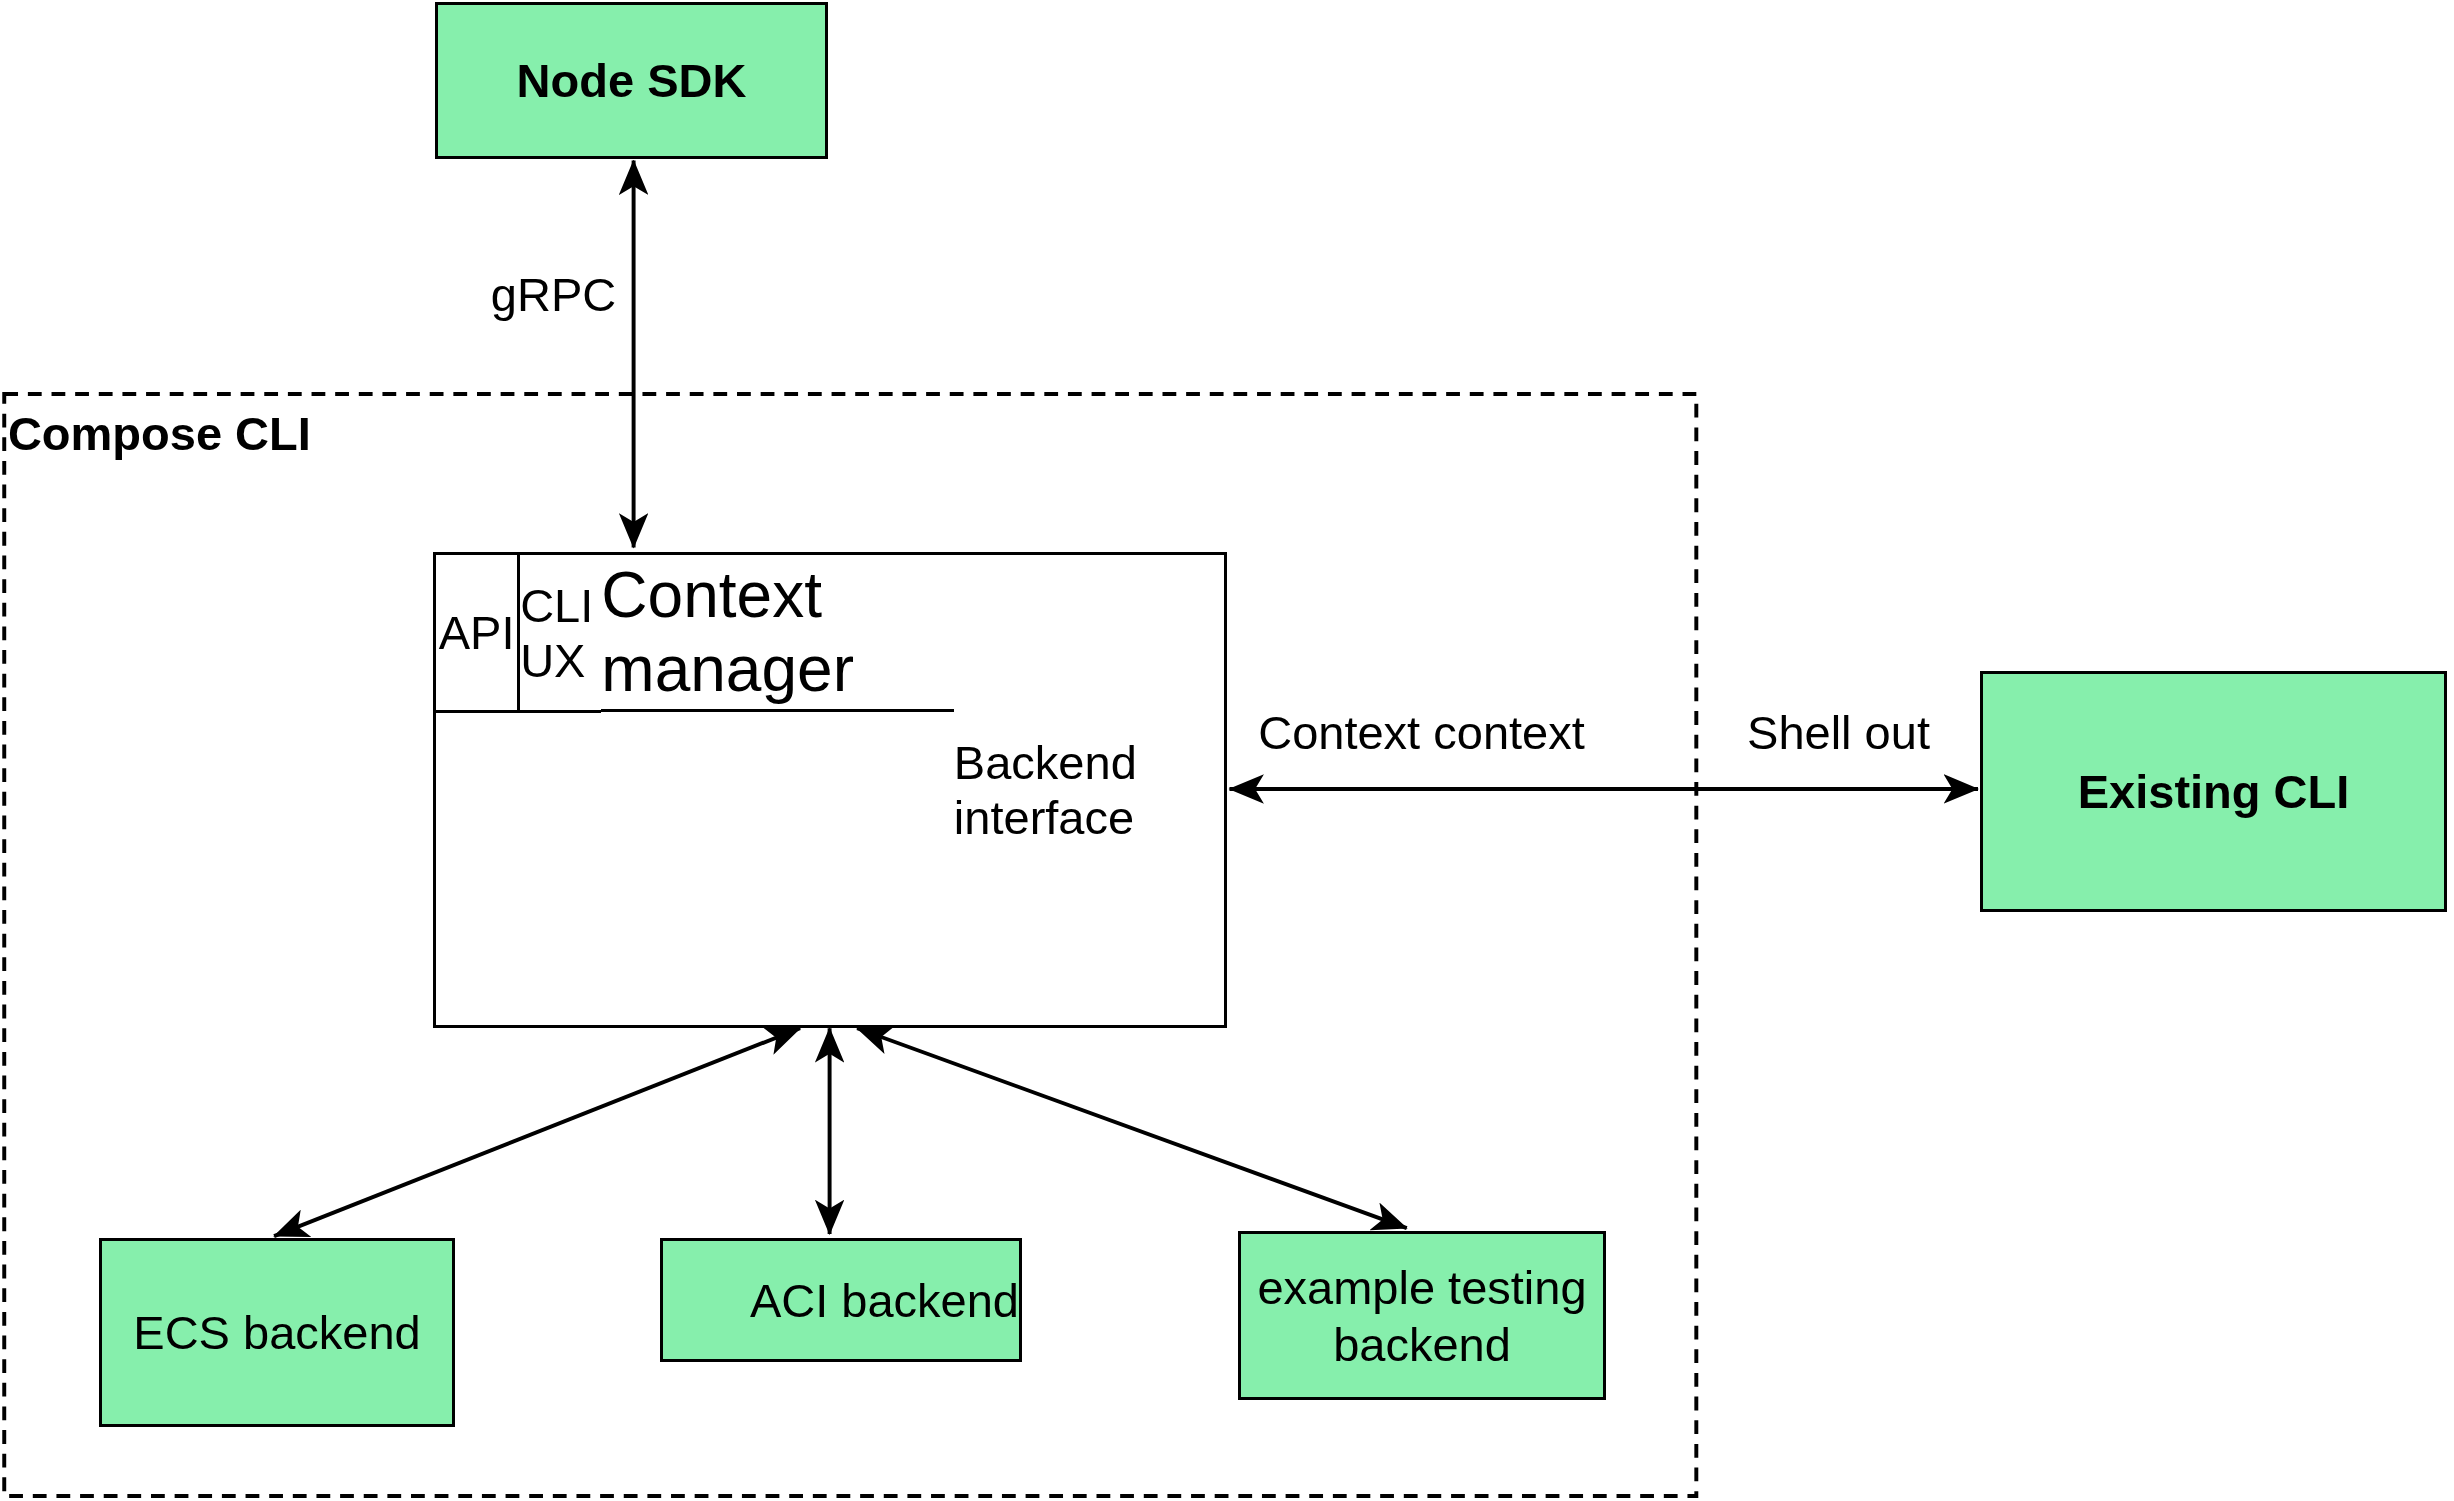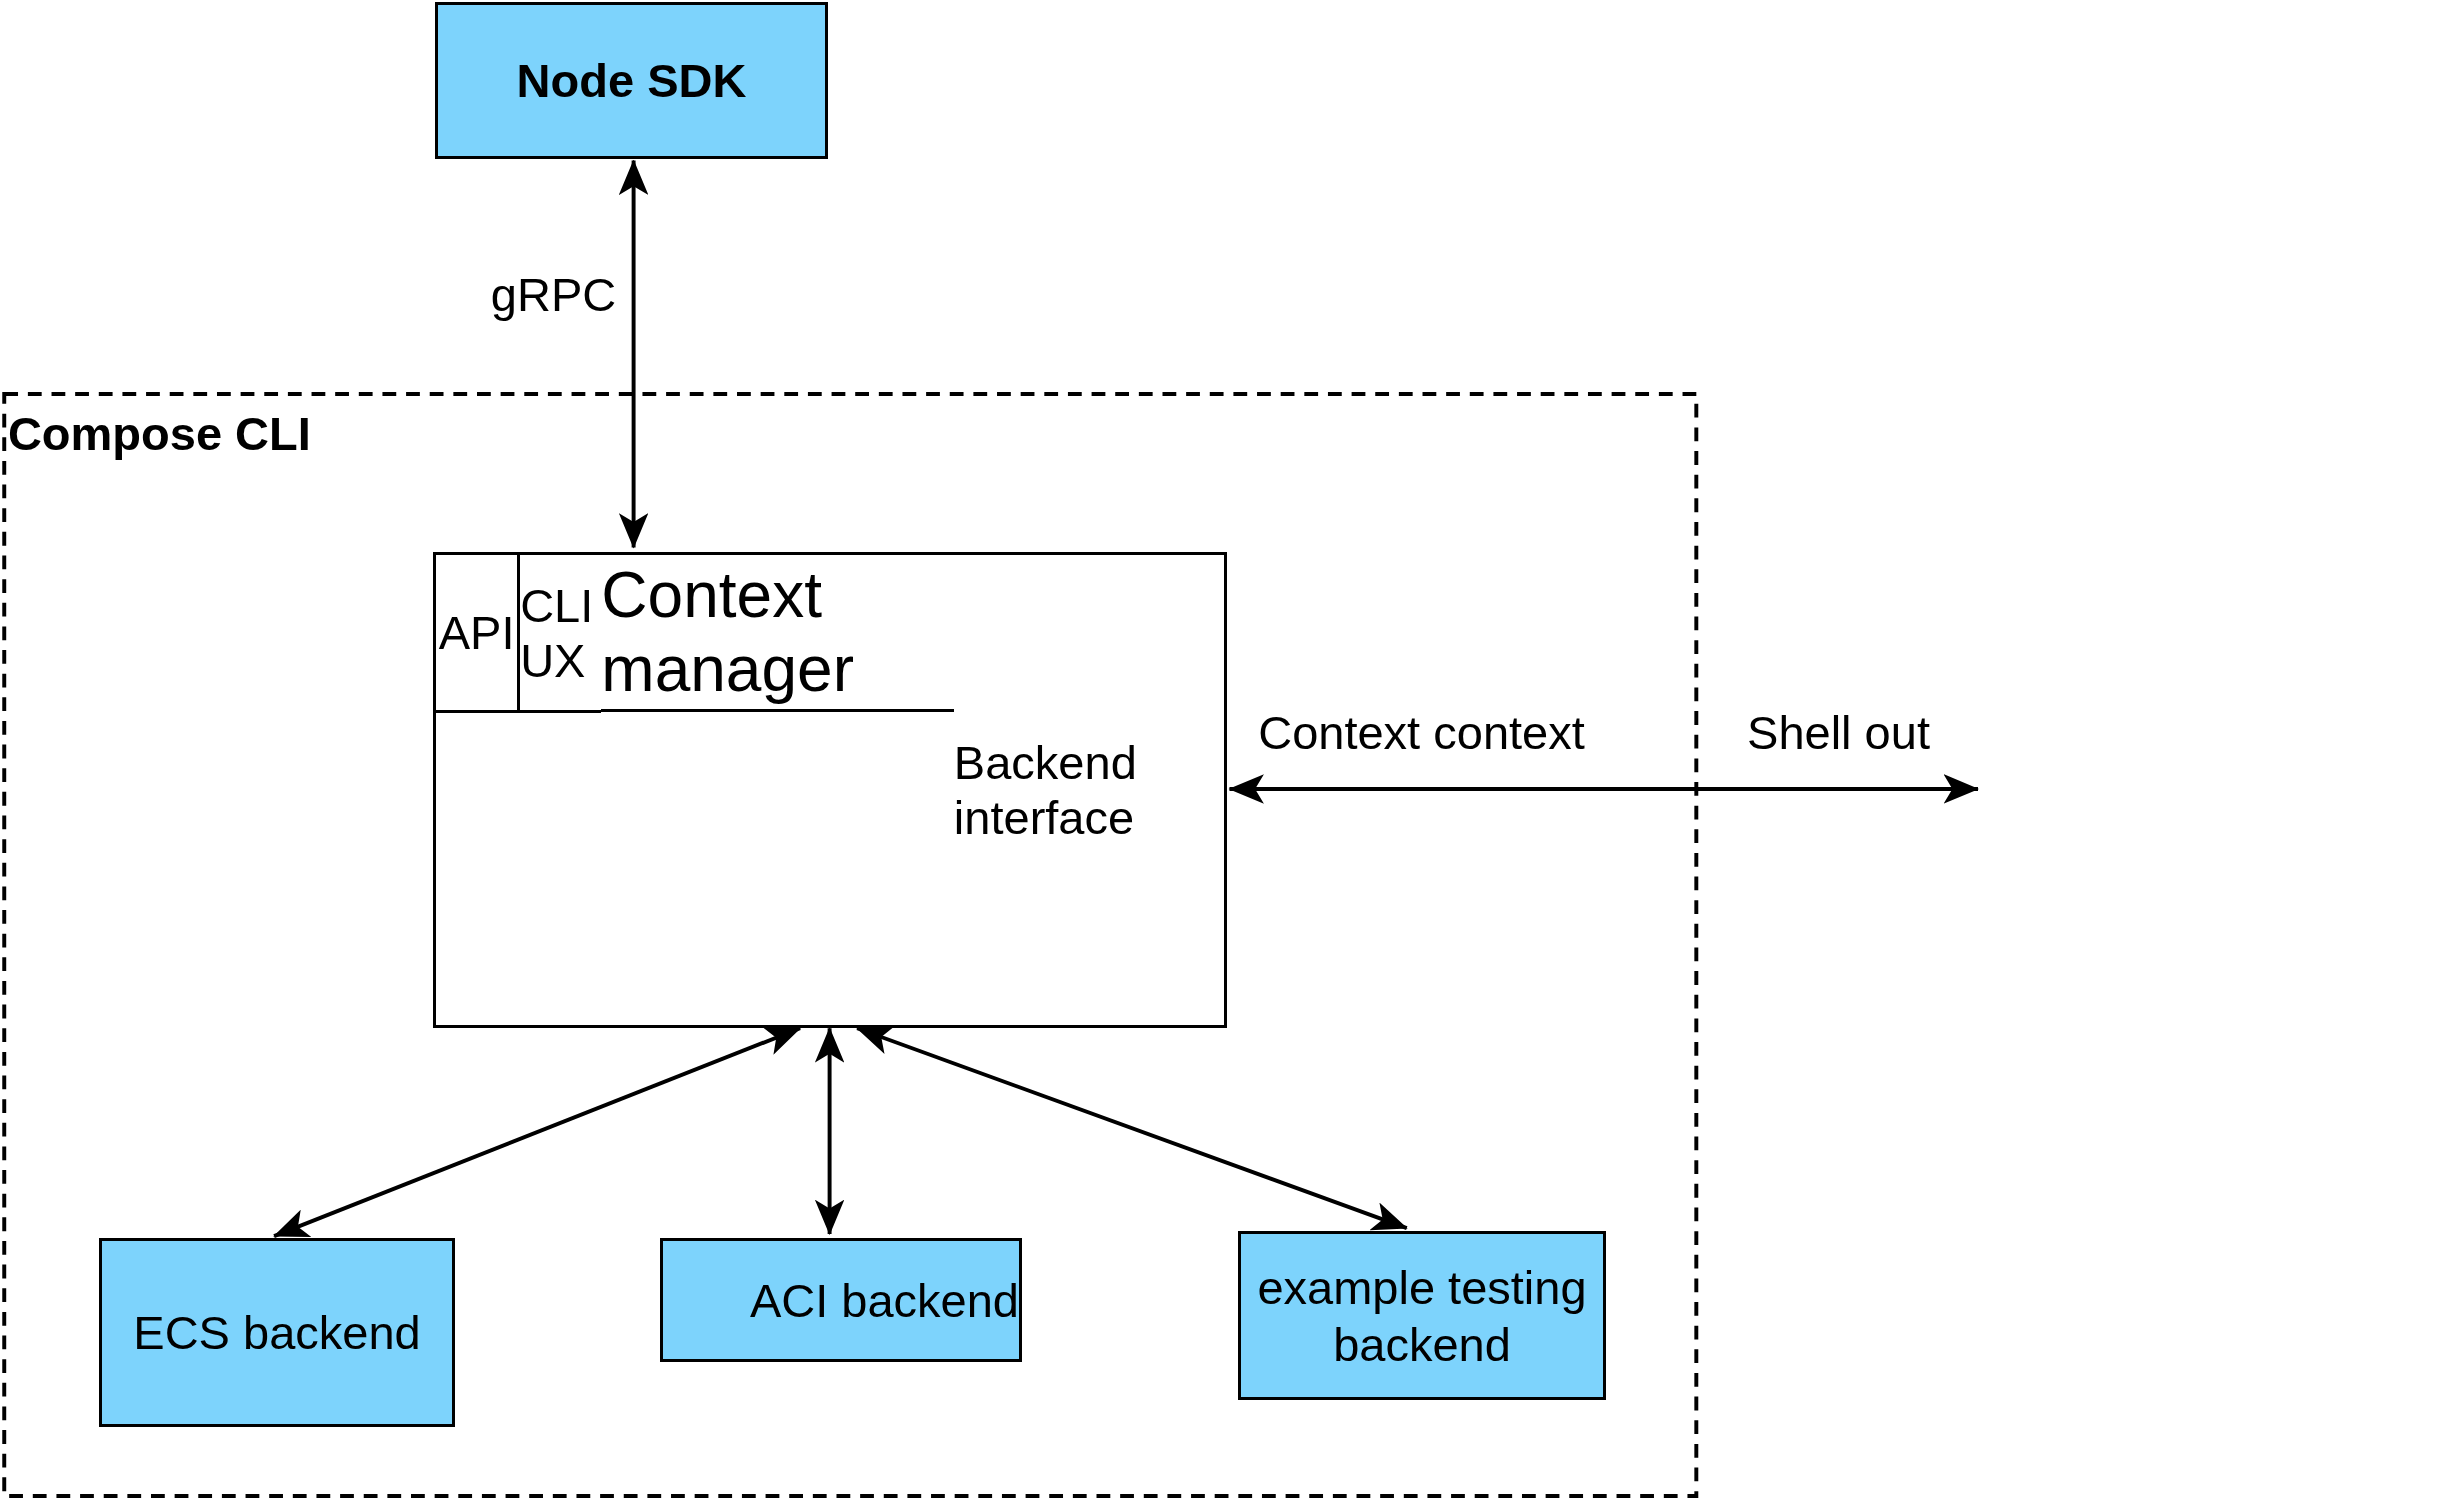--- a/index.html
+++ b/index.html
@@ -18,21 +18,21 @@
   }
   .edges {
     position: absolute;
     left: 0;
     top: 0;
   }
   .box {
     position: absolute;
     box-sizing: border-box;
     border: 3.9px solid #000000;
-    background: #7dd3fc;
+    background: #86efac;
     display: flex;
     align-items: center;
     justify-content: center;
     font-size: 47px;
     line-height: 57px;
     text-align: center;
   }
   .bold { font-weight: bold; }
   .label {
     position: absolute;
@@ -127,20 +127,23 @@
       <span>Context manager</span>
     </div>
     <div class="row3">
       <span>Backend interface</span>
     </div>
   </div>
 
   <div class="label center" style="left:1249px; top:705px; width:345px;">Context context</div>
   <div class="label center" style="left:1740px; top:705px; width:197px;">Shell out</div>
 
+  <div class="box bold" style="left:1980px; top:671px; width:467px; height:241px;">
+    <span>Existing CLI</span>
+  </div>
 
   <div class="box" style="left:81px; top:1238px; width:356px; height:189px;margin-left:18px;">
     <span>ECS backend</span>
   </div>
 
   <div class="box" style="left:660px; top:1238px; width:362px; height:124px;justify-content:flex-end;">
     <span>ACI backend</span>
   </div>
 
   <div class="box" style="left:1238px; top:1231px; width:368px; height:169px; padding:12px 2px;">

